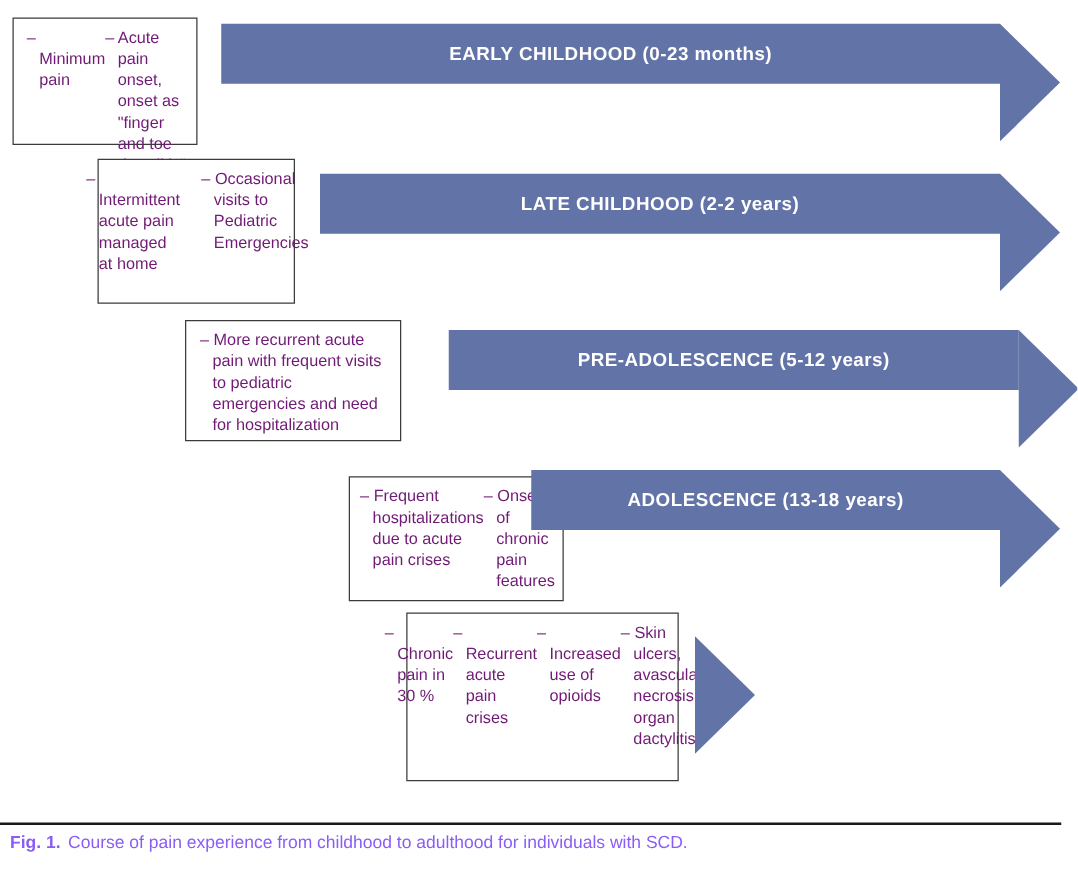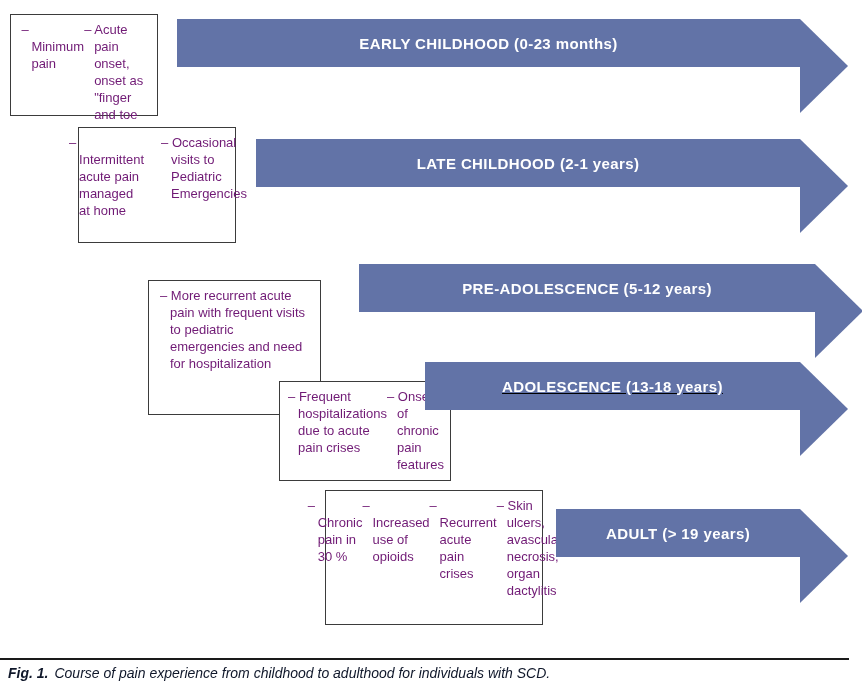--- a/index.html
+++ b/index.html
@@ -23,21 +23,21 @@
     justify-content: center;
     padding: 6px 9px 6px 11px;
     font-size: 13px;
     line-height: 17px;
     color: #701a75;
   }
   .bullet { padding-left: 10px; text-indent: -10px; }
 
   .box-1 { left: 10px;  top: 14px;  width: 148px; height: 102px; }
   .box-2 { left: 78px;  top: 127px; width: 158px; height: 116px; gap: 17px; }
-  .box-3 { left: 148px; top: 256px; width: 173px; height: 135px; margin-top: 24px; }
+  .box-3 { left: 148px; top: 256px; width: 173px; height: 97px; }
   .box-4 { left: 234px; top: 381px; width: 172px; height: 100px; margin-left: 45px; }
   .box-5 { left: 325px; top: 490px; width: 218px; height: 135px; }
 
   
   .arrow {
     position: absolute;
     height: 94px;
     display: flex;
     align-items: flex-start;
   }
@@ -60,36 +60,35 @@
     width: 0;
     height: 0;
     border-top: 47px solid transparent;
     border-bottom: 47px solid transparent;
     border-left: 48px solid var(--arrow-color, #6273a7);
   }
   
   .arrow-1 { left: 177px; top: 19px;  width: 671px; }
   .arrow-2 { left: 256px; top: 139px; width: 592px; }
   .arrow-3 { left: 344px; top: 264px; width: 504px; padding-left: 15px; }
-  .arrow-4 { left: 425px; top: 362px; width: 423px; text-decoration: underline; }
+  .arrow-4 { left: 425px; top: 376px; width: 423px; }
   .arrow-5 { left: 556px; top: 509px; width: 292px; }
 
   
   .caption-rule {
     position: absolute;
     left: 0; top: 658px;
     width: 849px; height: 2px;
     background: #1a1a1a;
   }
   .caption {
     position: absolute;
     left: 8px; top: 665px;
     font-size: 14px;
-    color: #0f172a;
-    font-style: italic;
+    color: #8b5cf6;
   }
   .caption .fig-label { font-weight: bold; margin-right: 6px; }
 </style>
 </head>
 <body>
 
 <div class="canvas">
 
   <div class="textbox box-1">
     <div class="bullet">– Minimum pain</div>
@@ -101,21 +100,21 @@
     </div>
     <div class="arrow-head"></div>
   </div>
 
   <div class="textbox box-2">
     <div class="bullet">– Intermittent acute pain managed at home</div>
     <div class="bullet">– Occasional visits to Pediatric Emergencies</div>
   </div>
   <div class="arrow arrow-2">
     <div class="arrow-body">
-      <span class="arrow-label">LATE CHILDHOOD (2-1 years)</span>
+      <span class="arrow-label">LATE CHILDHOOD (2-2 years)</span>
     </div>
     <div class="arrow-head"></div>
   </div>
 
   <div class="textbox box-3">
     <div class="bullet">– More recurrent acute pain with frequent visits to pediatric emergencies and need for hospitalization</div>
   </div>
   <div class="arrow arrow-3">
     <div class="arrow-body">
       <span class="arrow-label">PRE-ADOLESCENCE (5-12 years)</span>
@@ -129,28 +128,25 @@
   </div>
   <div class="arrow arrow-4">
     <div class="arrow-body">
       <span class="arrow-label">ADOLESCENCE (13-18 years)</span>
     </div>
     <div class="arrow-head"></div>
   </div>
 
   <div class="textbox box-5">
     <div class="bullet">– Chronic pain in 30 %</div>
+    <div class="bullet">– Recurrent acute pain crises</div>
     <div class="bullet">– Increased use of opioids</div>
-    <div class="bullet">– Recurrent acute pain crises</div>
     <div class="bullet">– Skin ulcers, avascular necrosis, organ dactylitis</div>
   </div>
   <div class="arrow arrow-5">
-    <div class="arrow-body">
-      <span class="arrow-label">ADULT (&gt; 19 years)</span>
-    </div>
     <div class="arrow-head"></div>
   </div>
 
   <div class="caption-rule"></div>
   <div class="caption">
     <span class="fig-label">Fig. 1.</span><span>Course of pain experience from childhood to adulthood for individuals with SCD.</span>
   </div>
 
 </div>
 

